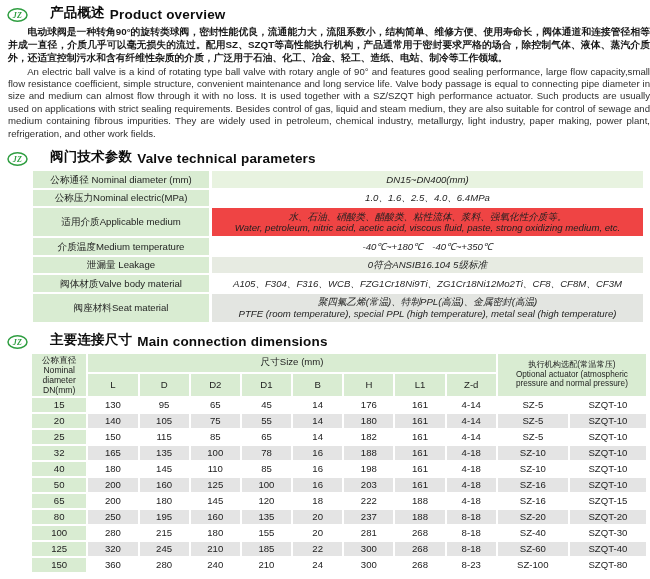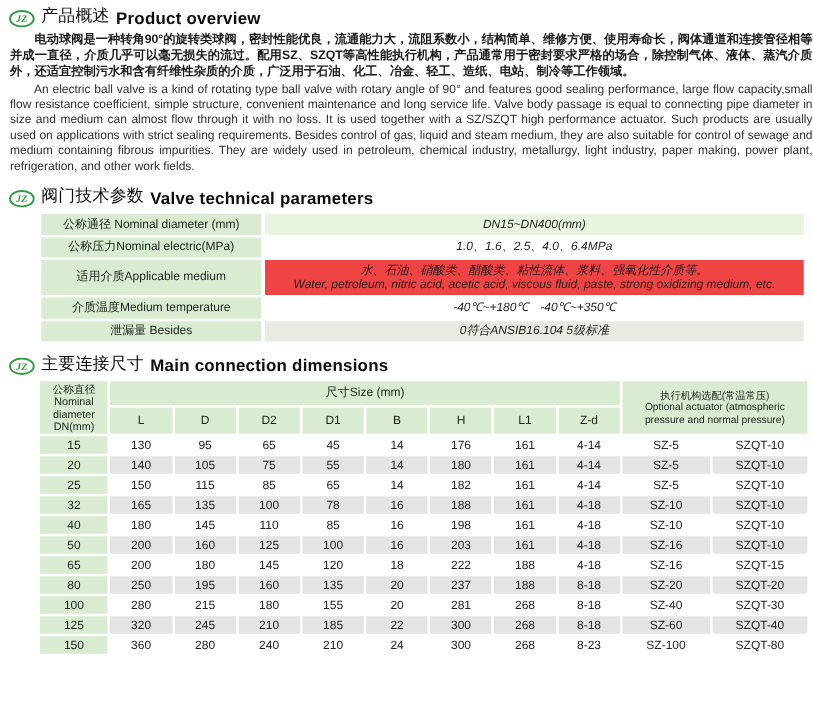--- a/index.html
+++ b/index.html
@@ -11,21 +11,21 @@
   }
   .page { width:650px; height:579px; position:relative; }
 
   
   .section-title {
     display:flex; align-items:flex-end; gap:5px;
     margin:0 0 3px 7px;
     font-size:13.5px; font-weight:bold; color:#0d0d0d;
     letter-spacing:0.2px;
   }
-  .section-title .zh { font-weight:normal; }
+  .section-title .zh { font-weight:bold;margin-left:17px; }
   .logo { width:21px; height:14px; flex:0 0 auto; }
 
   
   .para {
     margin:0 0 0 8px;
     text-align:justify;
   }
   .para.zh {
     font-size:9.8px; line-height:13.2px; font-weight:bold; color:#1a1a1a;
   }
@@ -134,23 +134,36 @@
               <span class="line">Water, petroleum, nitric acid, acetic acid, viscous fluid, paste, strong oxidizing medium, etc.</span>
             </td>
           </tr>
           <tr>
             <td class="label">介质温度Medium temperature</td>
             <td class="value">
               <span class="line">-40℃~+180℃　-40℃~+350℃</span>
             </td>
           </tr>
           <tr>
-            <td class="label">泄漏量 Besides</td>
+            <td class="label">泄漏量 Leakage</td>
             <td class="value">
               <span class="line">0符合ANSIB16.104 5级标准</span>
+            </td>
+          </tr>
+          <tr>
+            <td class="label">阀体材质Valve body material</td>
+            <td class="value">
+              <span class="line">A105、F304、F316、WCB、FZG1Cr18Ni9Ti、ZG1Cr18Ni12Mo2Ti、CF8、CF8M、CF3M</span>
+            </td>
+          </tr>
+          <tr>
+            <td class="label">阀座材料Seat material</td>
+            <td class="value">
+              <span class="line">聚四氟乙烯(常温)、特制PPL(高温)、金属密封(高温)</span>
+              <span class="line">PTFE (room temperature), special PPL (high temperature), metal seal (high temperature)</span>
             </td>
           </tr>
         </tbody>
     </table>
   </div>
 
   <div class="section">
     <div class="section-title mt-dims">
       <svg class="logo" viewBox="0 0 21 14">
         <ellipse cx="10.5" cy="7" rx="9.5" ry="6.2" fill="none" stroke="#2f9e41" stroke-width="1.5"></ellipse>

